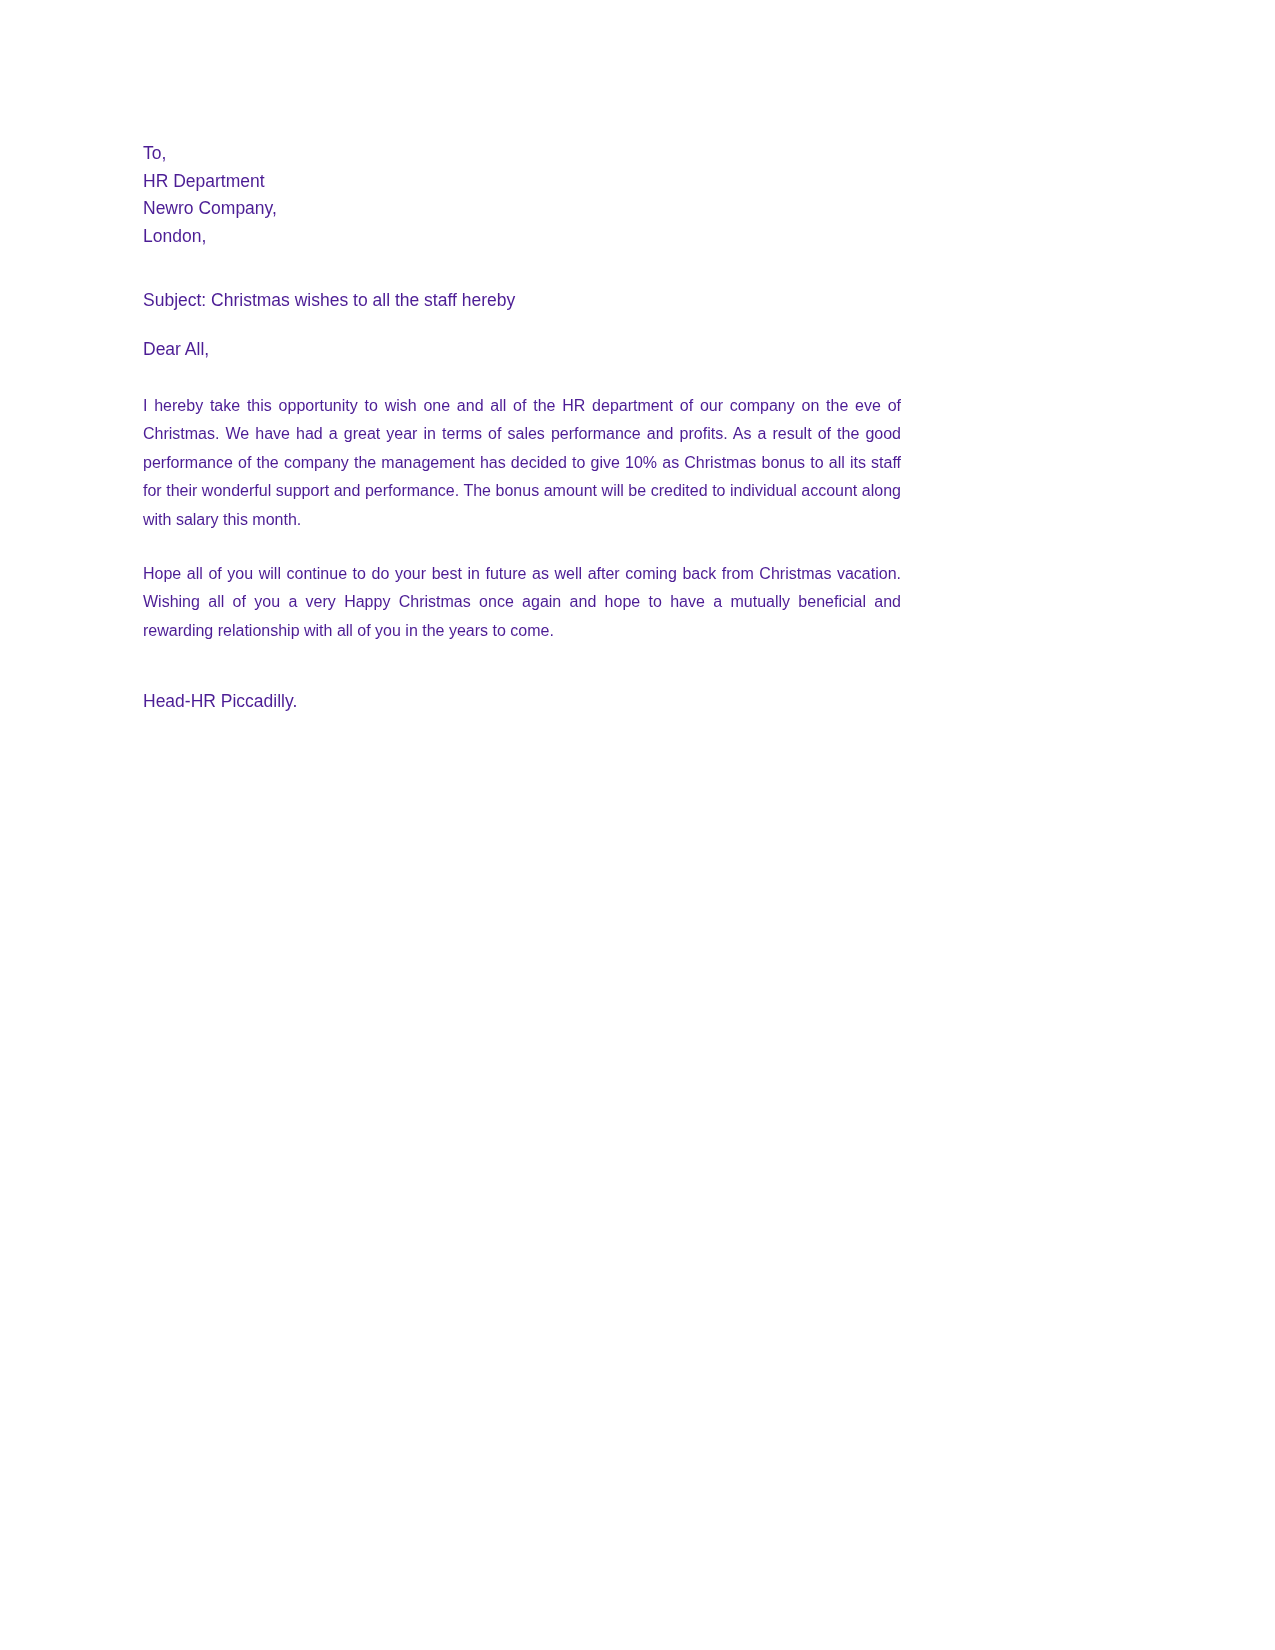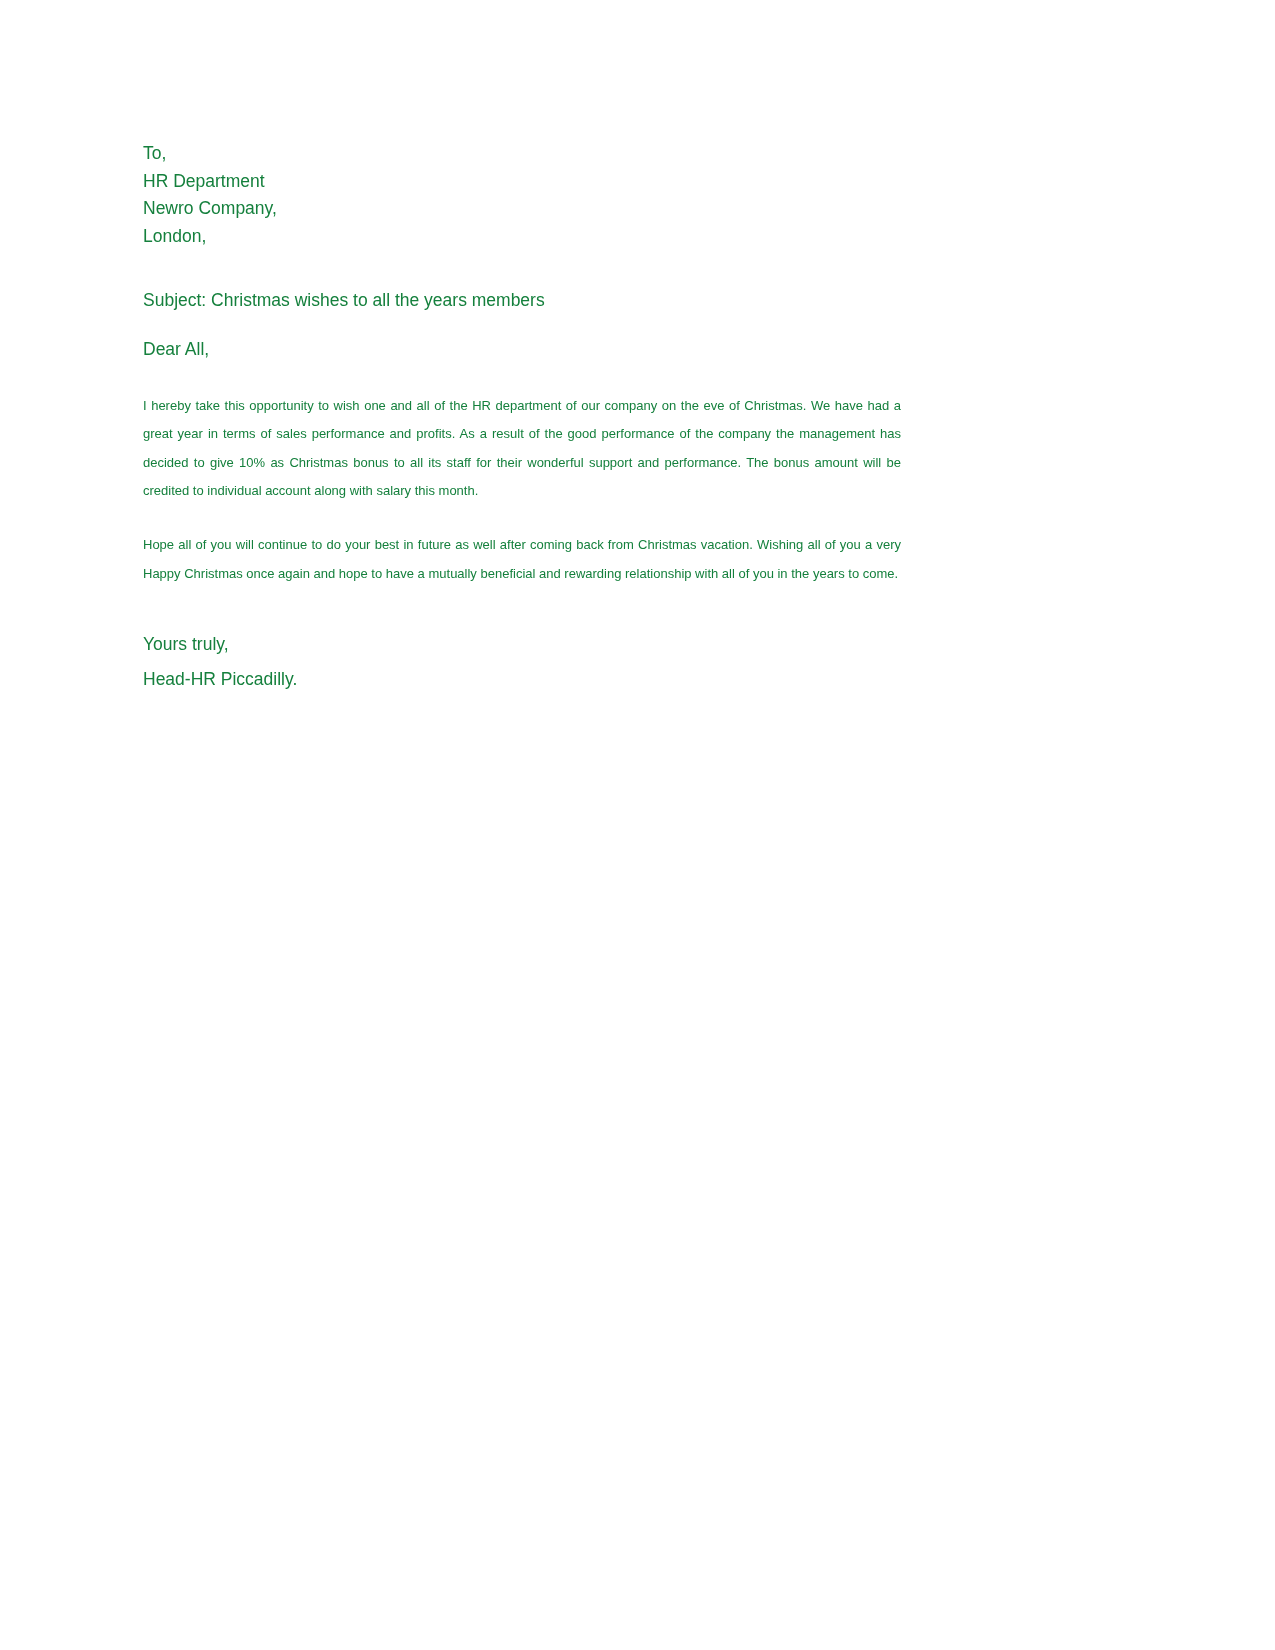--- a/index.html
+++ b/index.html
@@ -8,21 +8,21 @@
     background: #ffffff;
   }
   .page {
     position: relative;
     width: 1275px;
     height: 1650px;
     background: #ffffff;
     margin: 0 auto;
     overflow: hidden;
     font-family: "Liberation Sans", sans-serif;
-    color: #15803d;
+    color: #4c1d95;
   }
   .letter {
     position: absolute;
     left: 143px;
     top: 140px;
     width: 758px;
   }
   .addr-line {
     font-size: 17.5px;
     line-height: 27.6px;
@@ -45,21 +45,21 @@
     margin-top: 37px;
     white-space: pre;
   }
   .salutation {
     font-size: 17.5px;
     line-height: 27.6px;
     margin-top: 21px;
     white-space: pre;
   }
   .body-para {
-    font-size: 13px;
+    font-size: 16px;
     line-height: 28.6px;
     text-align: justify;
     text-justify: inter-word;
     margin: 0;
   }
   .para-1 { margin-top: 28px; }
   .para-2 { margin-top: 25px; }
   .closing-block {
     margin-top: 39px;
   }
@@ -76,27 +76,26 @@
   <div class="letter">
 
     <div>
       <div class="addr-line">To,</div>
       <div class="addr-line">HR Department</div>
       <div class="addr-line">Newro Company,</div>
       <div class="addr-line">London,</div>
     </div>
 
 
-    <div class="subject-line">Subject: Christmas wishes to all the years members</div>
+    <div class="subject-line">Subject: Christmas wishes to all the staff hereby</div>
 
     <div class="salutation">Dear All,</div>
 
     <p class="body-para para-1">I hereby take this opportunity to wish one and all of the HR department of our company on the eve of Christmas. We have had a great year in terms of sales performance and profits. As a result of the good performance of the company the management has decided to give 10% as Christmas bonus to all its staff for their wonderful support and performance. The bonus amount will be credited to individual account along with salary this month.</p>
 
     <p class="body-para para-2">Hope all of you will continue to do your best in future as well after coming back from Christmas vacation. Wishing all of you a very Happy Christmas once again and hope to have a mutually beneficial and rewarding relationship with all of you in the years to come.</p>
 
     <div class="closing-block">
-      <div class="closing-line">Yours truly,</div>
       <div class="closing-line">Head-HR Piccadilly.</div>
     </div>
 
   </div>
 </div>
 
 </body></html>

